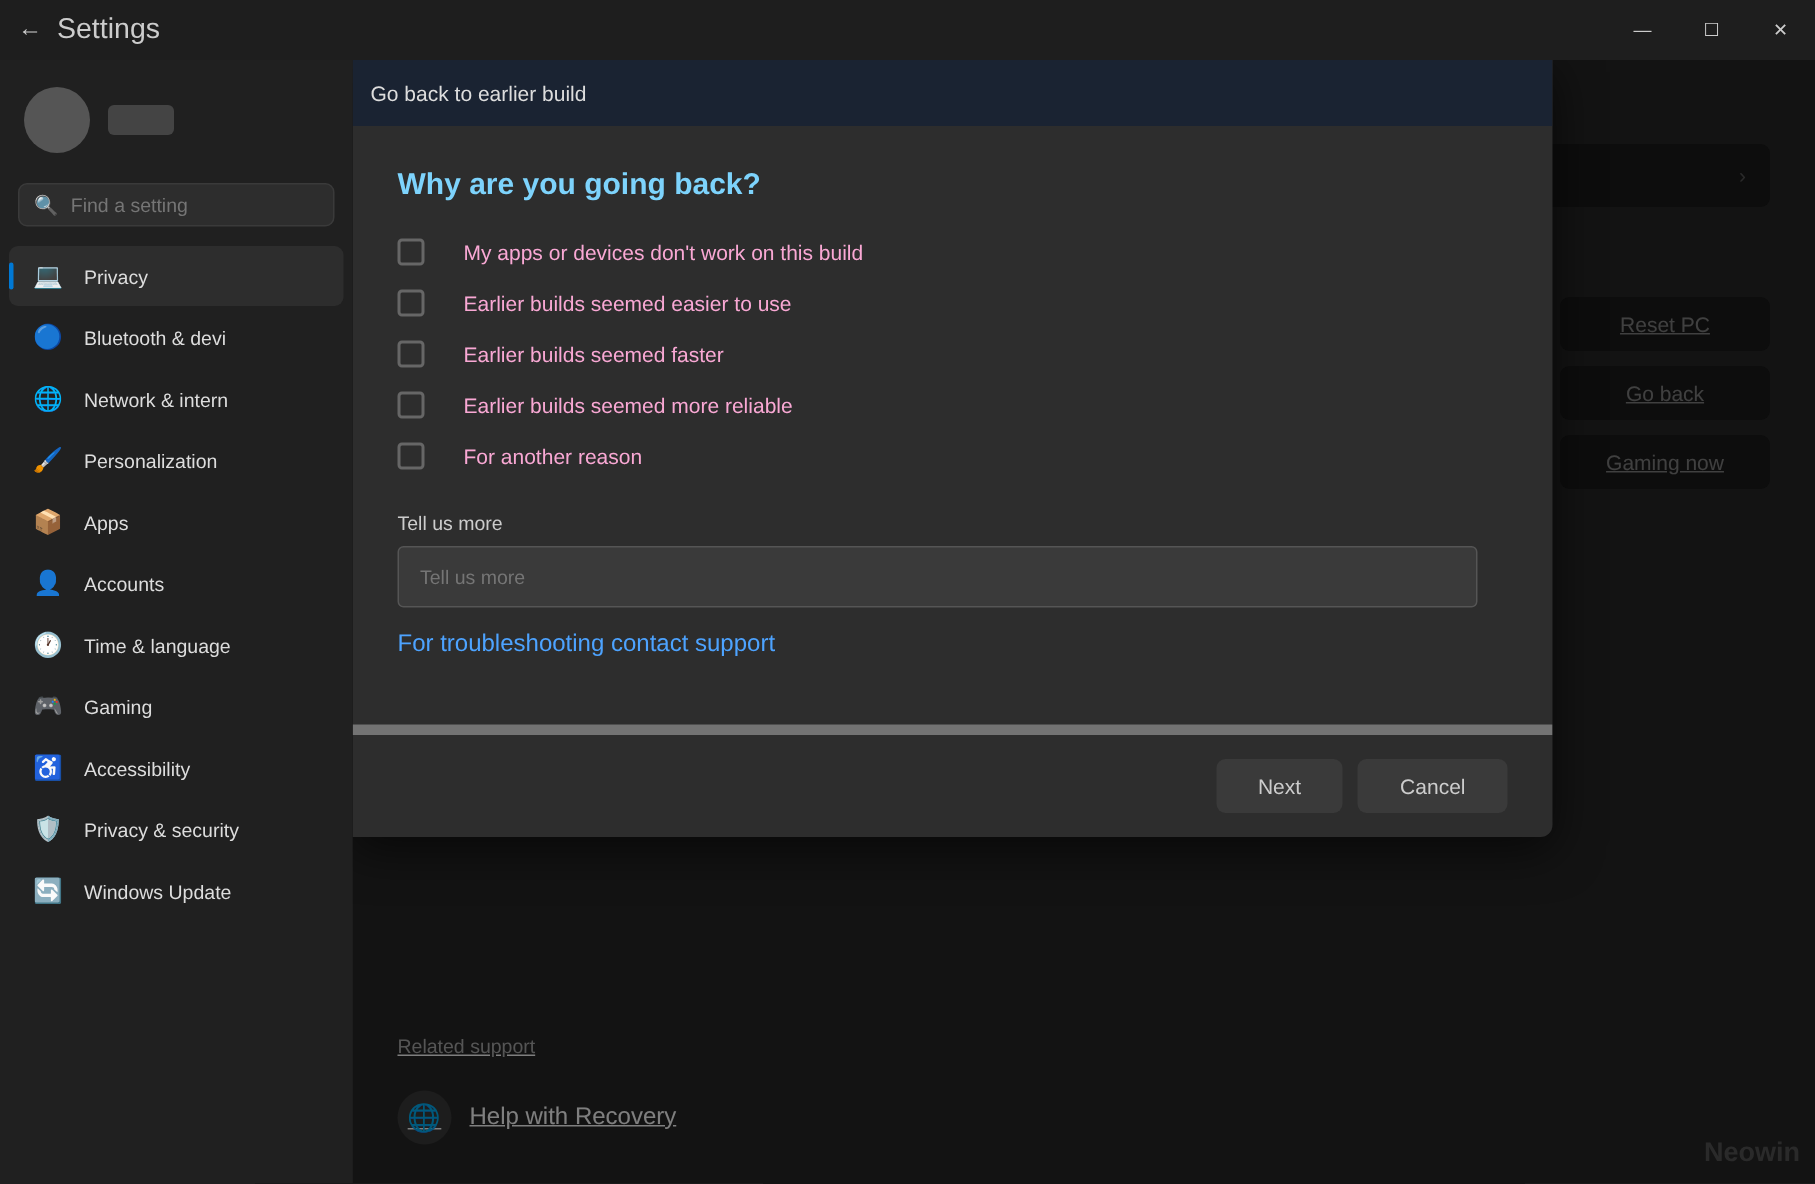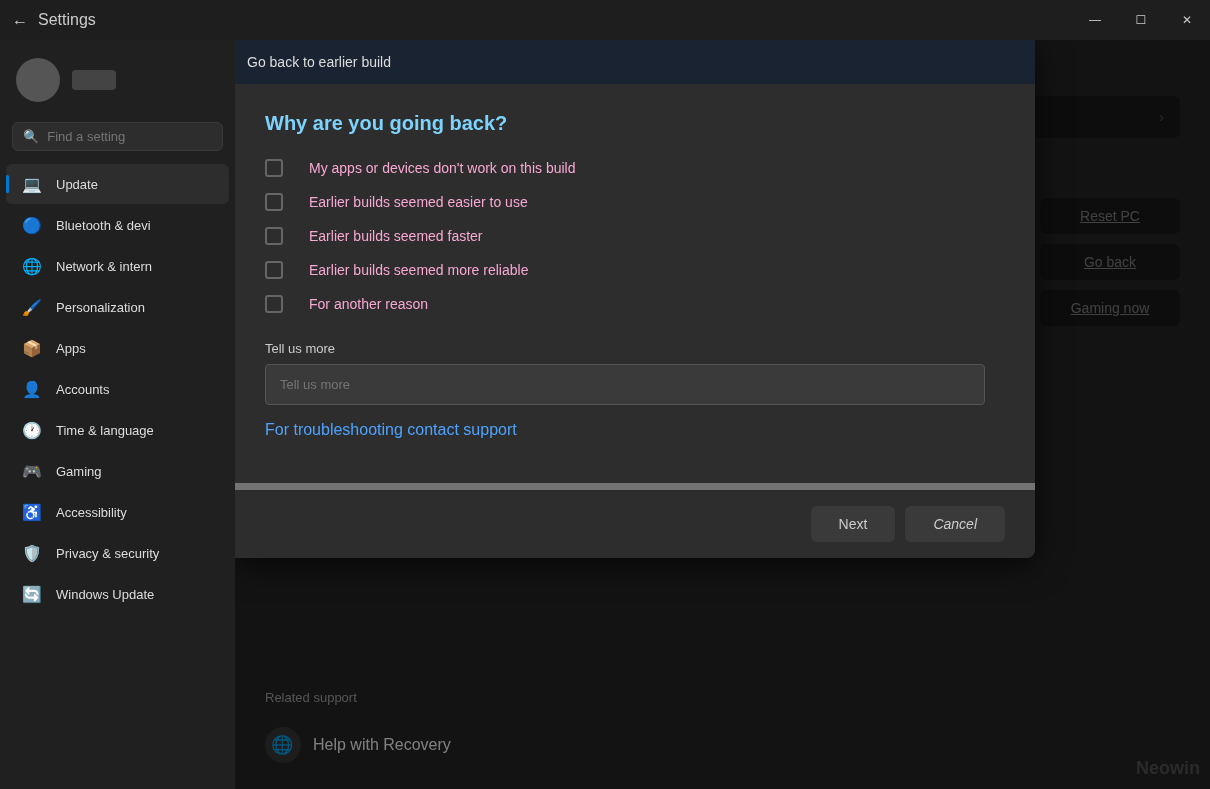--- a/index.html
+++ b/index.html
@@ -22,21 +22,21 @@
       padding: 0 12px;
       position: relative;
     }
     .title-bar-back {
       font-size: 16px;
       color: #ccc;
       cursor: pointer;
       margin-right: 10px;
     }
     .title-bar-title {
-      font-size: 16px;
+      font-size: 19px;
       color: #ccc;
     }
     .title-bar-controls {
       position: absolute;
       right: 0;
       top: 0;
       display: flex;
       height: 40px;
     }
     .title-bar-controls span {
@@ -208,20 +208,21 @@
     }
 
     
     .related-support {
       position: absolute;
       bottom: 0;
       left: 0;
       right: 0;
       padding: 16px 30px;
       background: #272727;
+      text-decoration: underline;
     }
     .related-support-title {
       font-size: 13px;
       color: #aaa;
       margin-bottom: 12px;
     }
     .support-item {
       display: flex;
       align-items: center;
       gap: 12px;
@@ -357,21 +358,20 @@
       border: none;
       font-family: 'Segoe UI', sans-serif;
     }
     .btn-next {
       background: #3a3a3a;
       color: #ccc;
     }
     .btn-cancel {
       background: #3a3a3a;
       color: #ccc;
-      font-style: italic;
     }
   </style>
 </head>
 <body>
 
 <div class="title-bar">
   <span class="title-bar-back">←</span>
   <span class="title-bar-title">Settings</span>
   <div class="title-bar-controls">
     <span>—</span>
@@ -387,21 +387,21 @@
       <div class="avatar-placeholder"></div>
       <div class="avatar-placeholder2"></div>
     </div>
     <div class="search-box">
       <span class="search-icon-small">🔍</span>
       <input type="text" placeholder="Find a setting" style="">
     </div>
     <nav class="sidebar-nav">
       <div class="nav-item active">
         <span class="nav-icon blue">💻</span>
-        <span>Update</span>
+        <span>Privacy</span>
       </div>
       <div class="nav-item">
         <span class="nav-icon cyan">🔵</span>
         <span>Bluetooth &amp; devi</span>
       </div>
       <div class="nav-item">
         <span class="nav-icon teal">🌐</span>
         <span>Network &amp; intern</span>
       </div>
       <div class="nav-item">

